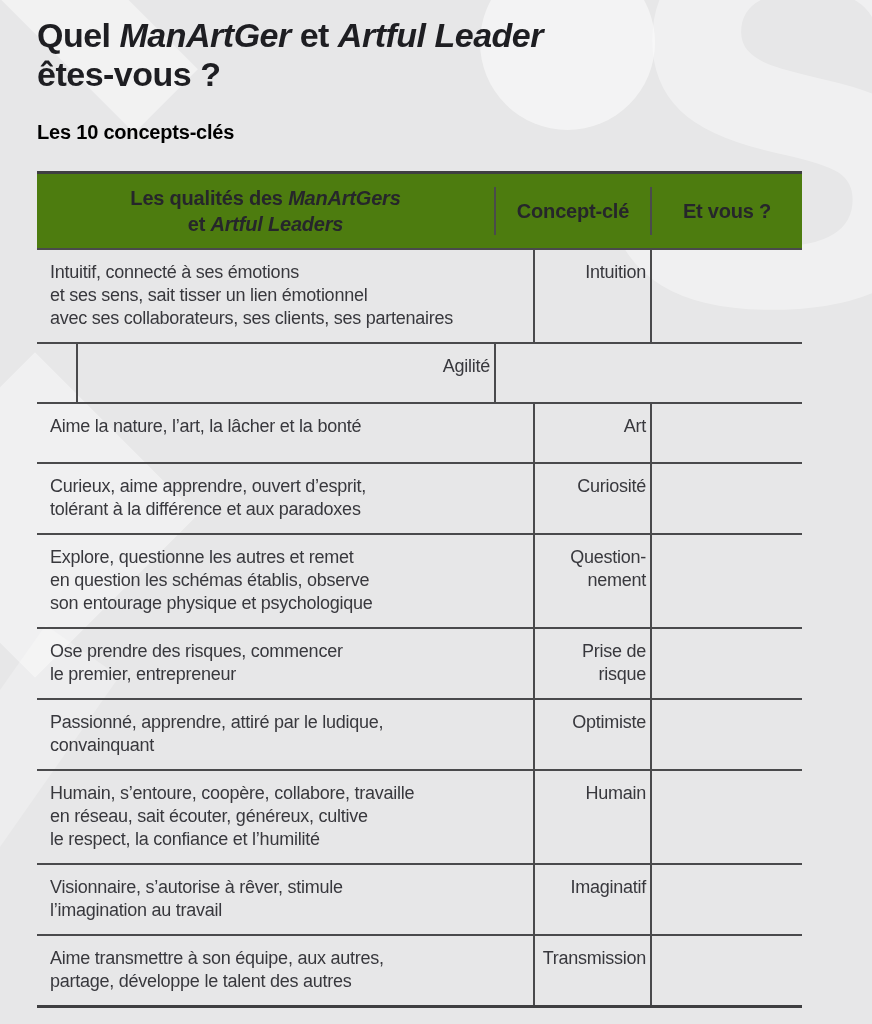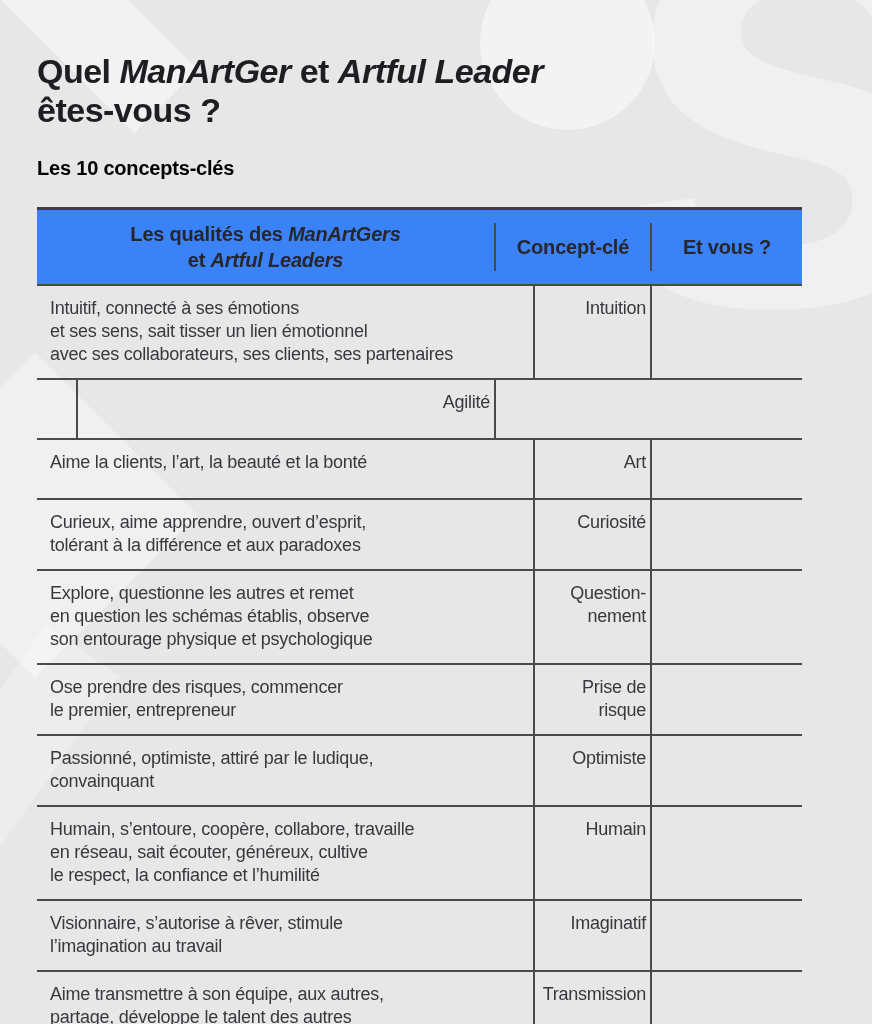--- a/index.html
+++ b/index.html
@@ -48,21 +48,20 @@
 
   .content { position: relative; z-index: 1; padding: 16px 0 0 37px; }
 
   
   .doc-title {
     font-size: 34px;
     font-weight: bold;
     line-height: 39px;
     letter-spacing: -0.5px;
     color: #1e1e22;
-    margin-top: 36px;
   }
   .doc-title .it { font-style: italic; }
   .doc-subtitle {
     margin-top: 27px;
     font-size: 20px;
     font-weight: bold;
     color: #000000;
     letter-spacing: -0.2px;
   }
 
@@ -71,21 +70,21 @@
     margin-top: 27px;
     width: 765px;
     border-top: 3px solid #3f3f41;
     border-bottom: 3px solid #3f3f41;
   }
   .row {
     display: grid;
     grid-template-columns: 457px 156px 152px;
   }
   .thead-row {
-    background: #3b82f6;
+    background: #4d7c0f;
     min-height: 74px;
     align-items: center;
   }
   .th {
     font-size: 20px;
     font-weight: bold;
     text-align: center;
     line-height: 26px;
     letter-spacing: -0.2px;
     color: #26262b;
@@ -149,21 +148,21 @@
         <div class="cell concept col-mid">Intuition</div>
         <div class="cell col-right"></div>
       </div>
 
       <div class="row body-row">
         <div class="cell concept col-mid">Agilité</div>
         <div class="cell col-right"></div>
       </div>
 
       <div class="row body-row">
-        <div class="cell">Aime la clients, l’art, la beauté et la bonté</div>
+        <div class="cell">Aime la nature, l’art, la lâcher et la bonté</div>
         <div class="cell concept col-mid">Art</div>
         <div class="cell col-right"></div>
       </div>
 
       <div class="row body-row">
         <div class="cell">Curieux, aime apprendre, ouvert d’esprit,
 tolérant à la différence et aux paradoxes</div>
         <div class="cell concept col-mid">Curiosité</div>
         <div class="cell col-right"></div>
       </div>
@@ -178,21 +177,21 @@
       </div>
 
       <div class="row body-row">
         <div class="cell">Ose prendre des risques, commencer
 le premier, entrepreneur</div>
         <div class="cell concept col-mid">Prise de risque</div>
         <div class="cell col-right"></div>
       </div>
 
       <div class="row body-row">
-        <div class="cell">Passionné, optimiste, attiré par le ludique,
+        <div class="cell">Passionné, apprendre, attiré par le ludique,
 convainquant</div>
         <div class="cell concept col-mid">Optimiste</div>
         <div class="cell col-right"></div>
       </div>
 
       <div class="row body-row">
         <div class="cell">Humain, s’entoure, coopère, collabore, travaille
 en réseau, sait écouter, généreux, cultive
 le respect, la confiance et l’humilité</div>
         <div class="cell concept col-mid">Humain</div>

